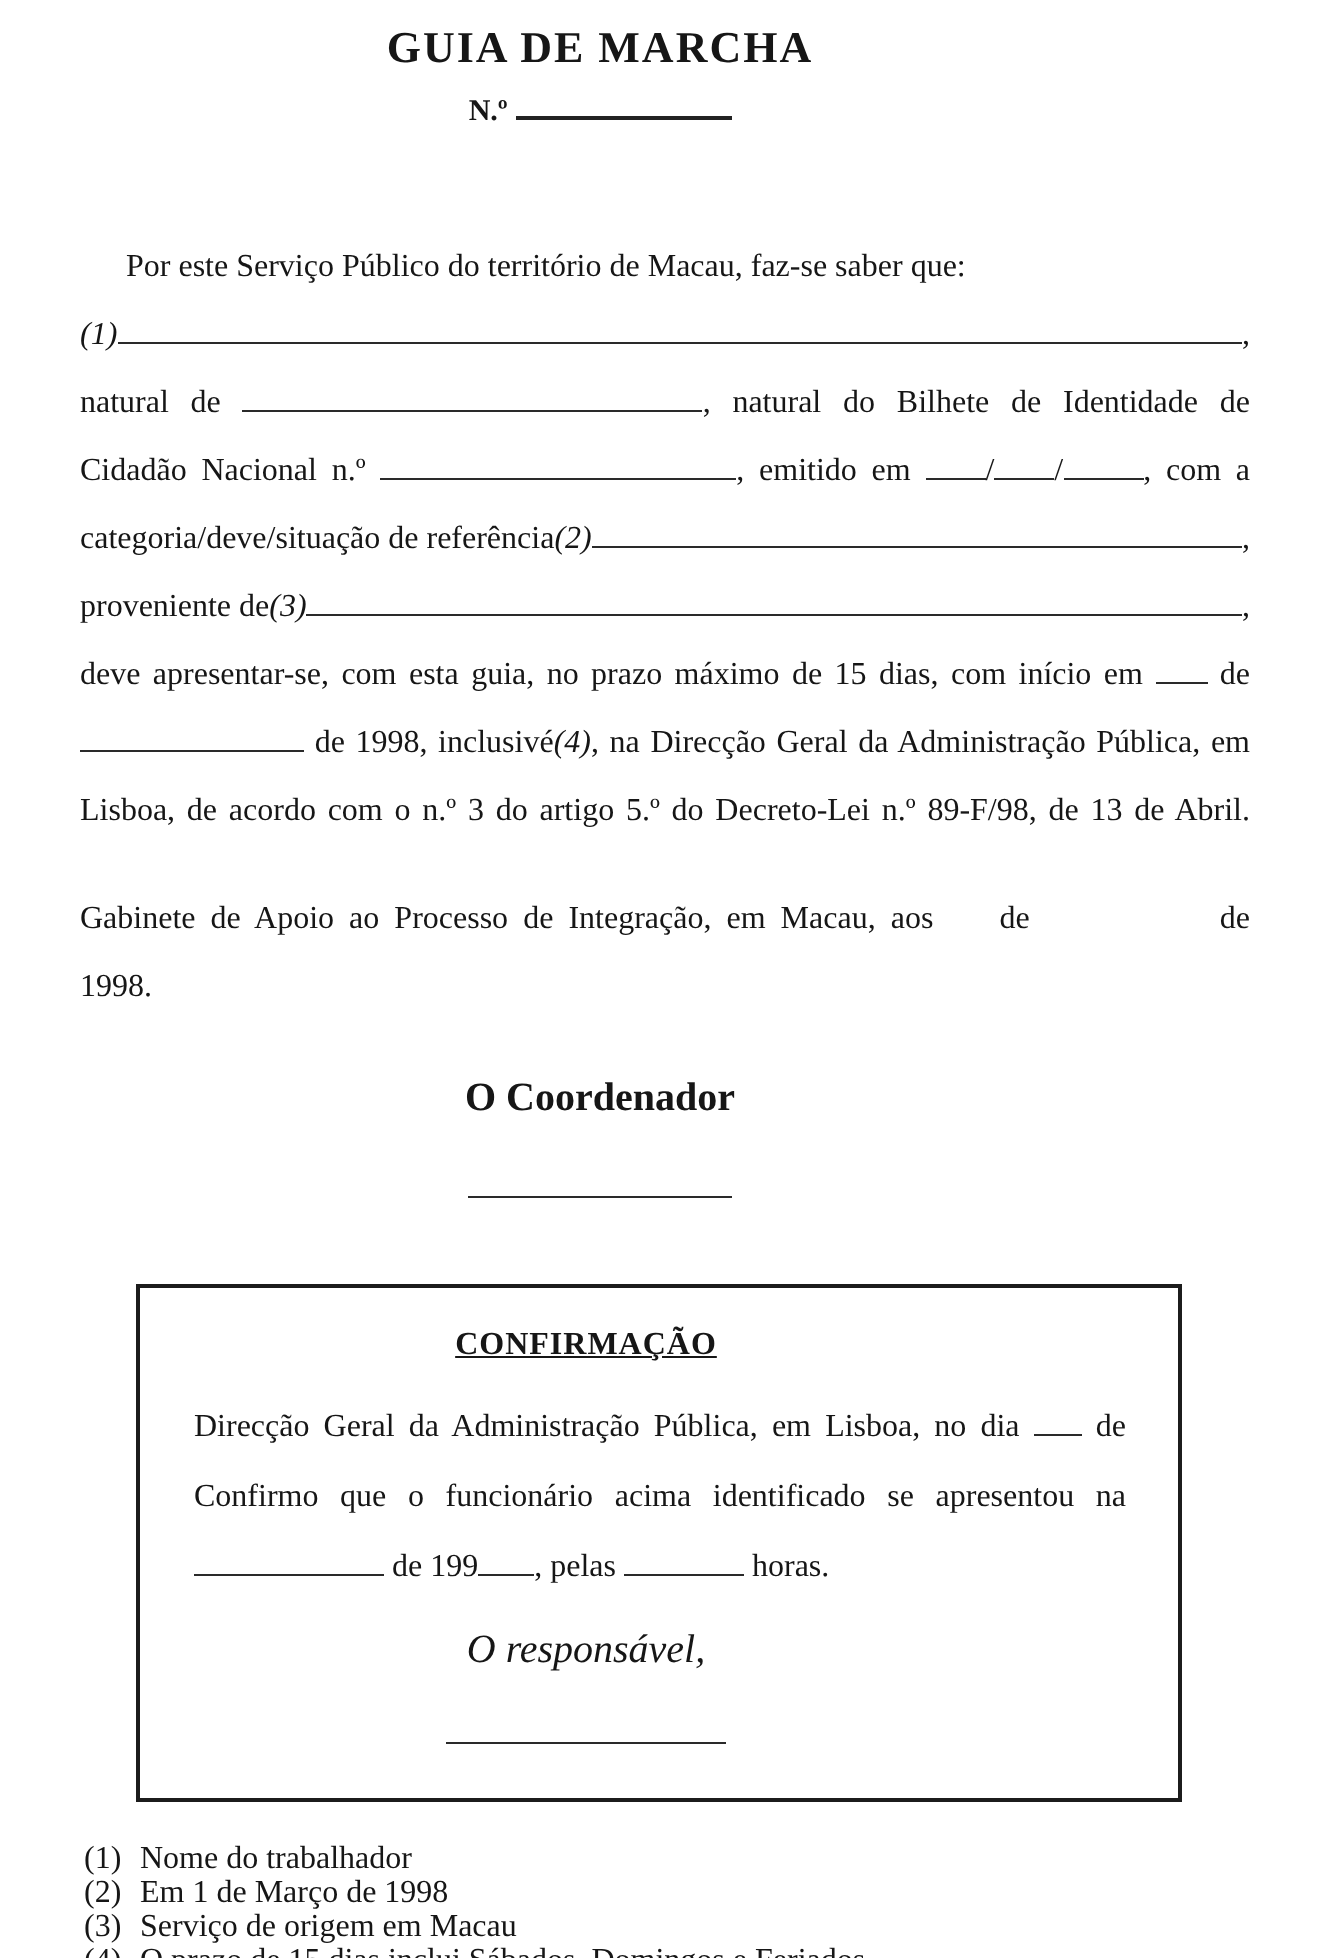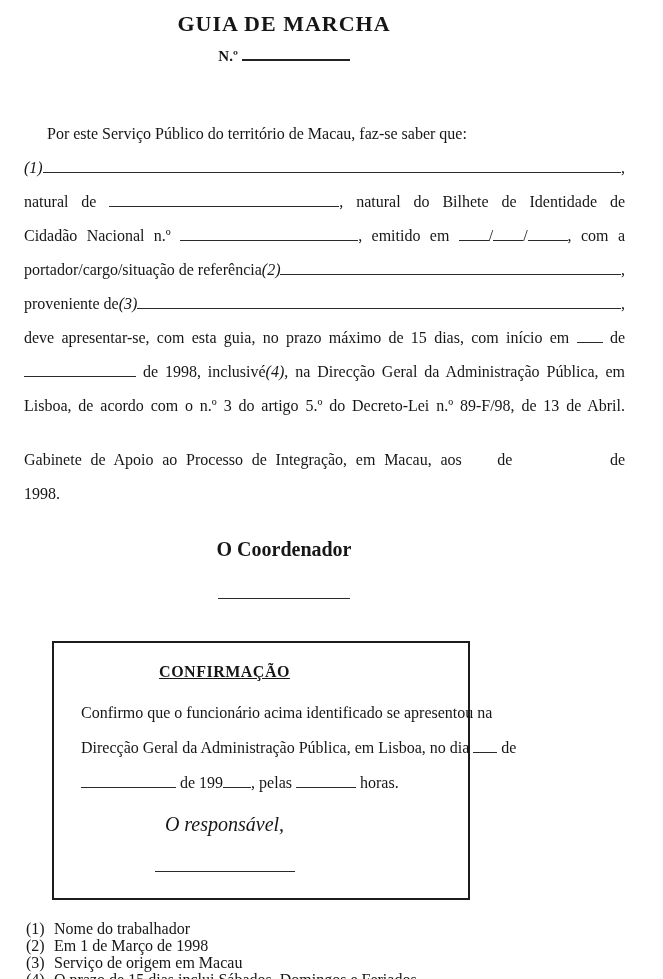--- a/index.html
+++ b/index.html
@@ -7,21 +7,21 @@
     width:663px;height:979px;
     background:#ffffff;
     color:#161616;
     font-family:"Liberation Serif","DejaVu Serif",serif;
     overflow:hidden;
     position:relative;
   }
   .page{
     box-sizing:border-box;
     width:663px;height:979px;
-    padding:10px 38px 0 24px;
+    padding:10px 38px 0 40px;
   }
   
   .header{width:520px;text-align:center;}
   .doc-title{
     font-size:22px;font-weight:bold;letter-spacing:1px;
     line-height:28px;margin:0;
   }
   .doc-number{
     font-size:15px;font-weight:bold;line-height:26px;margin-top:5px;
   }
@@ -49,21 +49,21 @@
   }
   .sig-line{
     display:inline-block;height:1px;
     border-bottom:1.5px solid #2a2a2a;
   }
   .coordinator .sig-line{width:132px;margin-top:36px;}
   
   .conf-box{
     box-sizing:border-box;
     margin-top:38px;margin-left:28px;
-    width:418px;
+    width:523px;
     border:2px solid #1c1c1c;
     padding:16px 26px 18px 27px;
   }
   .conf-title{
     font-size:16px;font-weight:bold;letter-spacing:.5px;
     text-decoration:underline;
     text-align:center;padding-right:74px;
     line-height:26px;margin-bottom:10px;
   }
   .conf-box .line{font-size:16px;line-height:35px;height:35px;}
@@ -97,21 +97,21 @@
 
   <div>
       <div class="line flex">
         <span class="it">(1)</span>
         <span class="blank fill"></span>
         <span>,</span>
       </div>
       <div class="line justify"><span>natural de </span><span class="blank" style="width: 230px;"></span><span>, natural do Bilhete de Identidade de</span></div>
       <div class="line justify"><span>Cidadão Nacional n.º </span><span class="blank" style="width: 178px;"></span><span>, emitido em </span><span class="blank" style="width: 30px;"></span><span>/</span><span class="blank" style="width: 30px;"></span><span>/</span><span class="blank" style="width: 40px;"></span><span>, com a</span></div>
       <div class="line flex">
-        <span>portador/cargo/situação de referência </span>
+        <span>categoria/deve/situação de referência </span>
         <span class="it">(2)</span>
         <span class="blank fill"></span>
         <span>,</span>
       </div>
       <div class="line flex">
         <span>proveniente de </span>
         <span class="it">(3)</span>
         <span class="blank fill"></span>
         <span>,</span>
       </div>
@@ -126,22 +126,22 @@
     </div>
 
   <div class="coordinator">
     <div class="coordinator-heading">O Coordenador</div>
     <span class="sig-line"></span>
   </div>
 
   <div class="conf-box">
     <div class="conf-title">CONFIRMAÇÃO</div>
     <div>
+        <div class="line justify"><span>Direcção Geral da Administração Pública, em Lisboa, no dia </span><span class="blank" style="width: 24px;"></span><span> de</span></div>
         <div class="line justify"><span>Confirmo que o funcionário acima identificado se apresentou na</span></div>
-        <div class="line justify"><span>Direcção Geral da Administração Pública, em Lisboa, no dia </span><span class="blank" style="width: 24px;"></span><span> de</span></div>
         <div class="line left"><span class="blank" style="width: 95px;"></span><span> de 199</span><span class="blank" style="width: 28px;"></span><span>, pelas </span><span class="blank" style="width: 60px;"></span><span> horas.</span></div>
       </div>
     <div class="responsible">O responsável,</div>
     <div class="resp-sig">
       <span class="sig-line"></span>
     </div>
   </div>
 
   <div class="footnotes">
       <div class="footnote"><span class="marker">(1)</span><span>Nome do trabalhador</span></div>

